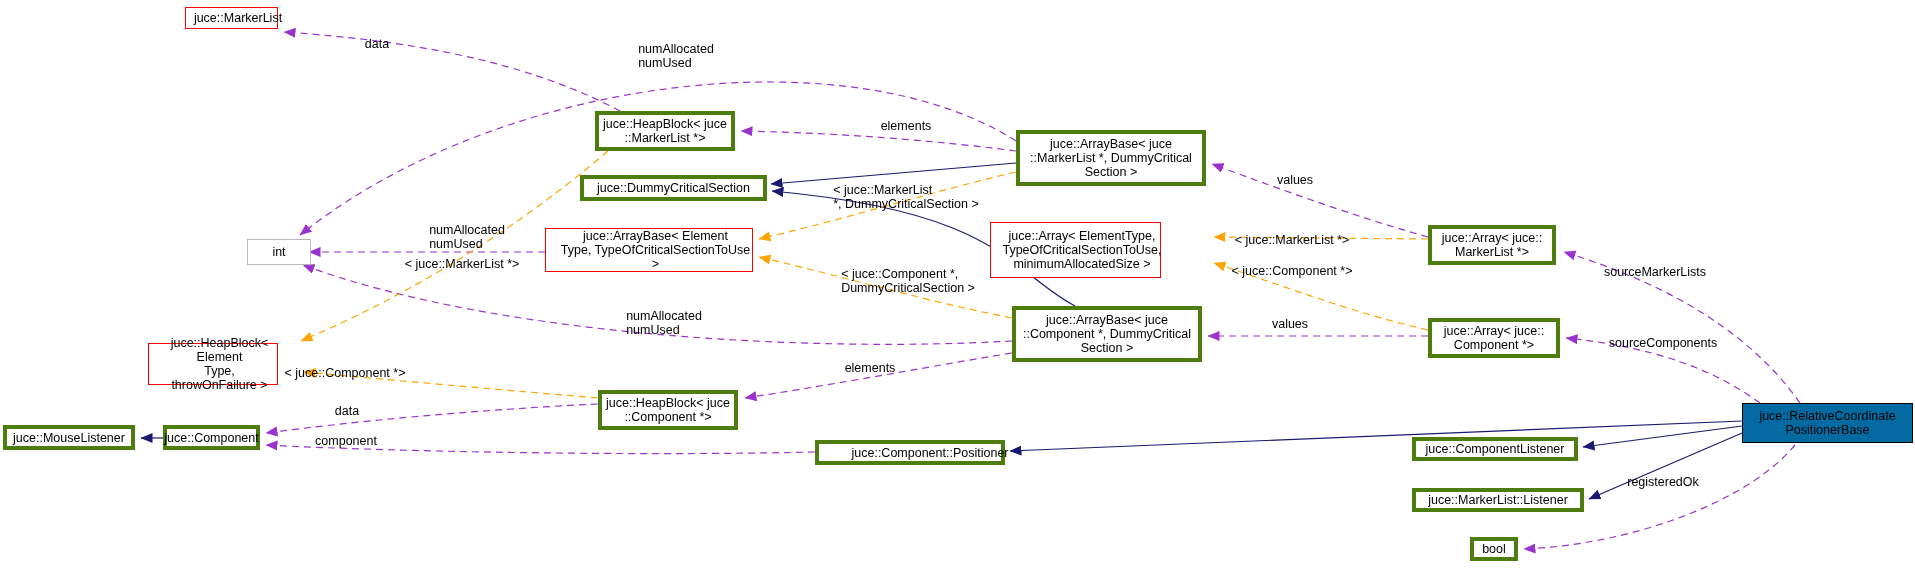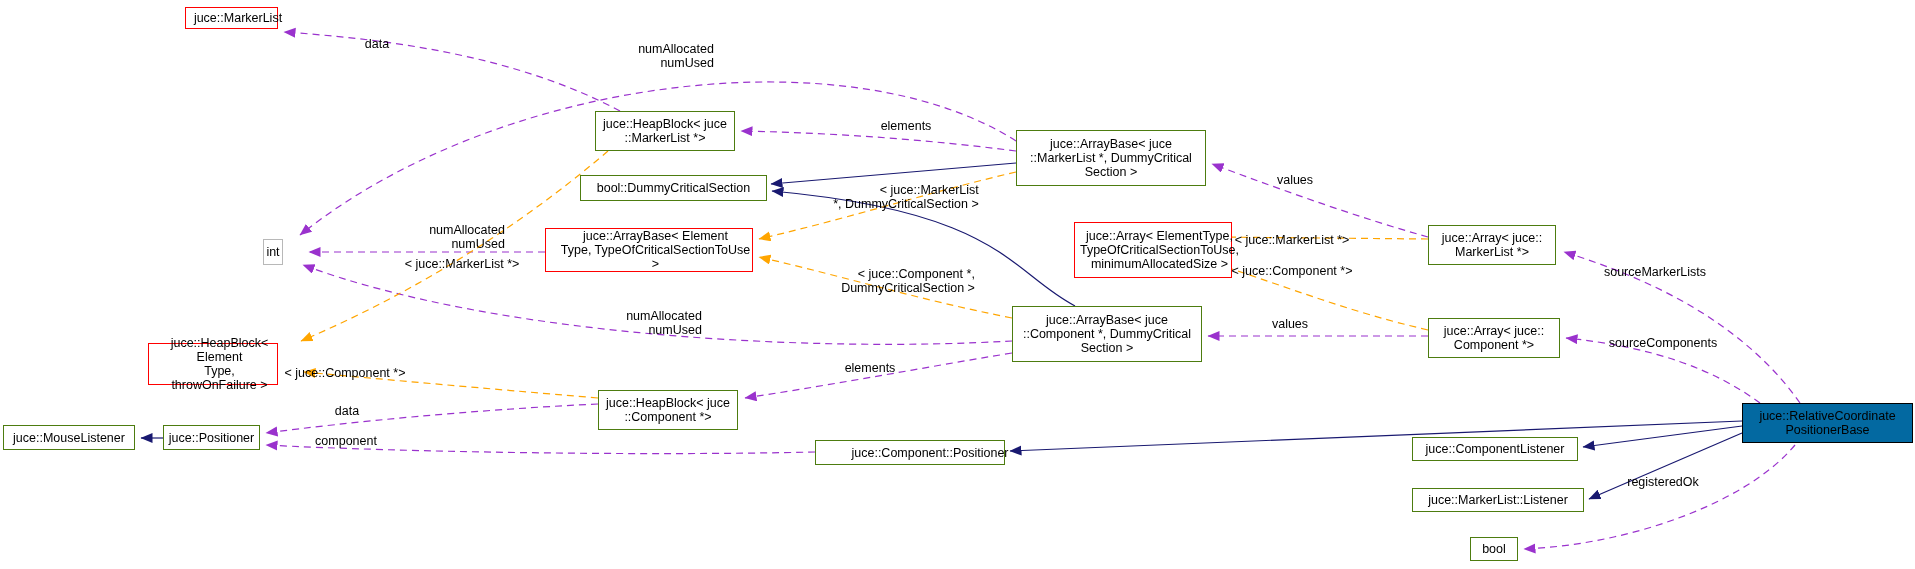--- a/index.html
+++ b/index.html
@@ -7,33 +7,33 @@
     position:relative;
     width:1915px;height:569px;
     background:#fff;
     font-family:"Liberation Sans","DejaVu Sans",sans-serif;
     overflow:hidden;
   }
   #edges{position:absolute;left:0;top:0;width:1915px;height:569px;z-index:1;}
   .node{
     position:absolute;z-index:3;
     display:flex;align-items:center;justify-content:center;
-    background:#fff;border:1px solid #4d7c0f;
+    background:#fff;border:4px solid #4d7c0f;
     font-size:12.5px;line-height:1.12;color:#000;
     text-align:center;white-space:pre-line;
     box-sizing:border-box;cursor:pointer;
   }
   .node.red{border:1.5px solid #ff0000;padding-left:13px;}
   .node.gray-border{border:1px solid #b8b8b8;}
   .node.main{background:#0369a1;border:1.5px solid #000;}
   .elabel{
     position:absolute;z-index:2;
     transform:translate(-50%,-50%);
     font-size:12.5px;line-height:1.15;color:#000;
-    text-align:right;white-space:pre-line;pointer-events:none;
+    text-align:left;white-space:pre-line;pointer-events:none;
   }
 </style>
 </head>
 <body>
 
 <div id="canvas">
 
   <svg id="edges" viewBox="0 0 1915 569" xmlns="http://www.w3.org/2000/svg">
     <defs>
       <marker id="arrow-navy" markerWidth="13" markerHeight="11" refX="11.5" refY="5" orient="auto" markerUnits="userSpaceOnUse">
@@ -81,40 +81,40 @@
       <path d="M 1428,330 C 1350,312 1290,288 1214,263" marker-end="url(#arrow-orange)"></path>
     </g>
   </svg>
 
   <div class="node red" style="left:185px;top:7px;width:93px;height:22px;">juce::MarkerList</div>
   <div class="node" style="left:595px;top:111px;width:140px;height:40px;">juce::HeapBlock&lt; juce
 ::MarkerList *&gt;</div>
   <div class="node" style="left:1016px;top:130px;width:190px;height:56px;">juce::ArrayBase&lt; juce
 ::MarkerList *, DummyCritical
 Section &gt;</div>
-  <div class="node" style="left:580px;top:175px;width:187px;height:26px;">bool::DummyCriticalSection</div>
-  <div class="node gray-border" style="left:263px;top:239px;width:20px;height:26px;">int</div>
+  <div class="node" style="left:580px;top:175px;width:187px;height:26px;">juce::DummyCriticalSection</div>
+  <div class="node gray-border" style="left:247px;top:239px;width:64px;height:26px;">int</div>
   <div class="node red" style="left:545px;top:228px;width:208px;height:44px;">juce::ArrayBase&lt; Element
 Type, TypeOfCriticalSectionToUse &gt;</div>
-  <div class="node red" style="left:1074px;top:222px;width:158px;height:56px;">juce::Array&lt; ElementType,
+  <div class="node red" style="left:990px;top:222px;width:171px;height:56px;">juce::Array&lt; ElementType,
 TypeOfCriticalSectionToUse,
 minimumAllocatedSize &gt;</div>
   <div class="node" style="left:1428px;top:225px;width:128px;height:40px;">juce::Array&lt; juce::
 MarkerList *&gt;</div>
   <div class="node" style="left:1012px;top:306px;width:190px;height:56px;">juce::ArrayBase&lt; juce
 ::Component *, DummyCritical
 Section &gt;</div>
   <div class="node" style="left:1428px;top:318px;width:132px;height:40px;">juce::Array&lt; juce::
 Component *&gt;</div>
   <div class="node red" style="left:148px;top:343px;width:130px;height:42px;">juce::HeapBlock&lt; Element
 Type, throwOnFailure &gt;</div>
   <div class="node" style="left:598px;top:390px;width:140px;height:40px;">juce::HeapBlock&lt; juce
 ::Component *&gt;</div>
   <div class="node" style="left:3px;top:425px;width:132px;height:25px;">juce::MouseListener</div>
-  <div class="node" style="left:163px;top:425px;width:97px;height:25px;">juce::Positioner</div>
+  <div class="node" style="left:163px;top:425px;width:97px;height:25px;">juce::Component</div>
   <div class="node" style="left:815px;top:440px;width:190px;height:25px;padding-left:40px;">juce::Component::Positioner</div>
   <div class="node main" style="left:1742px;top:403px;width:171px;height:40px;">juce::RelativeCoordinate
 PositionerBase</div>
   <div class="node" style="left:1412px;top:437px;width:166px;height:24px;">juce::ComponentListener</div>
   <div class="node" style="left:1412px;top:488px;width:172px;height:24px;">juce::MarkerList::Listener</div>
   <div class="node" style="left:1470px;top:537px;width:48px;height:24px;">bool</div>
 
   <div class="elabel" style="left:377px;top:44px;">data</div>
   <div class="elabel" style="left:676px;top:56px;">numAllocated
 numUsed</div>

